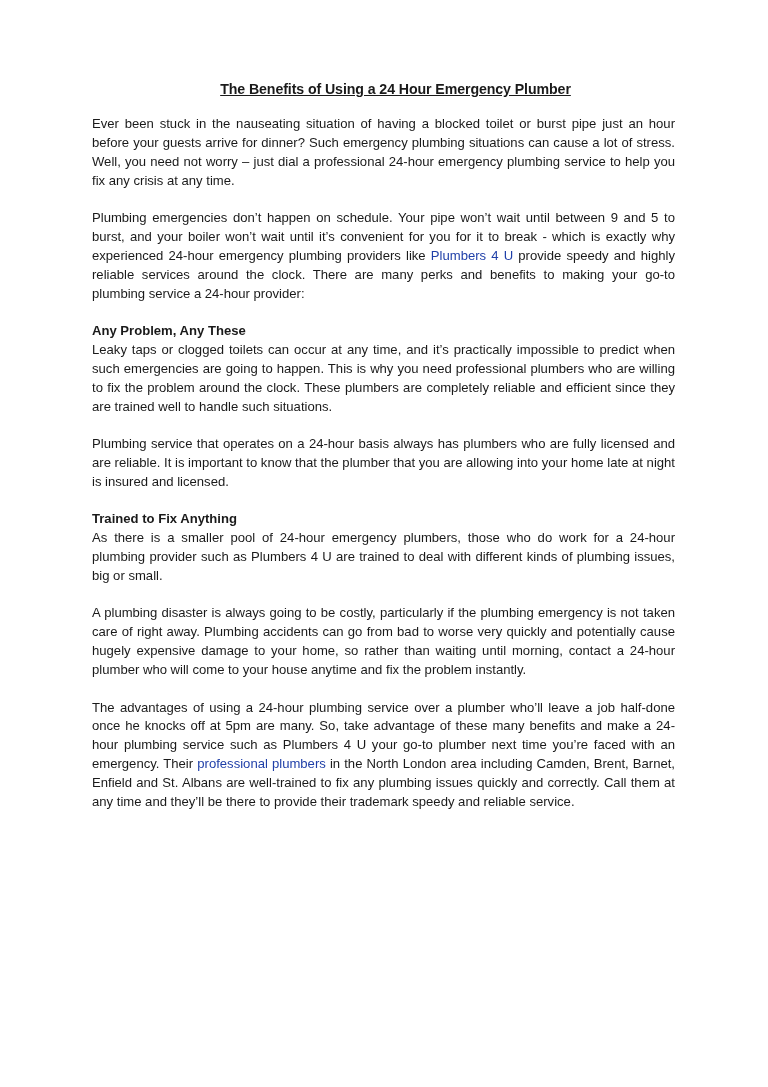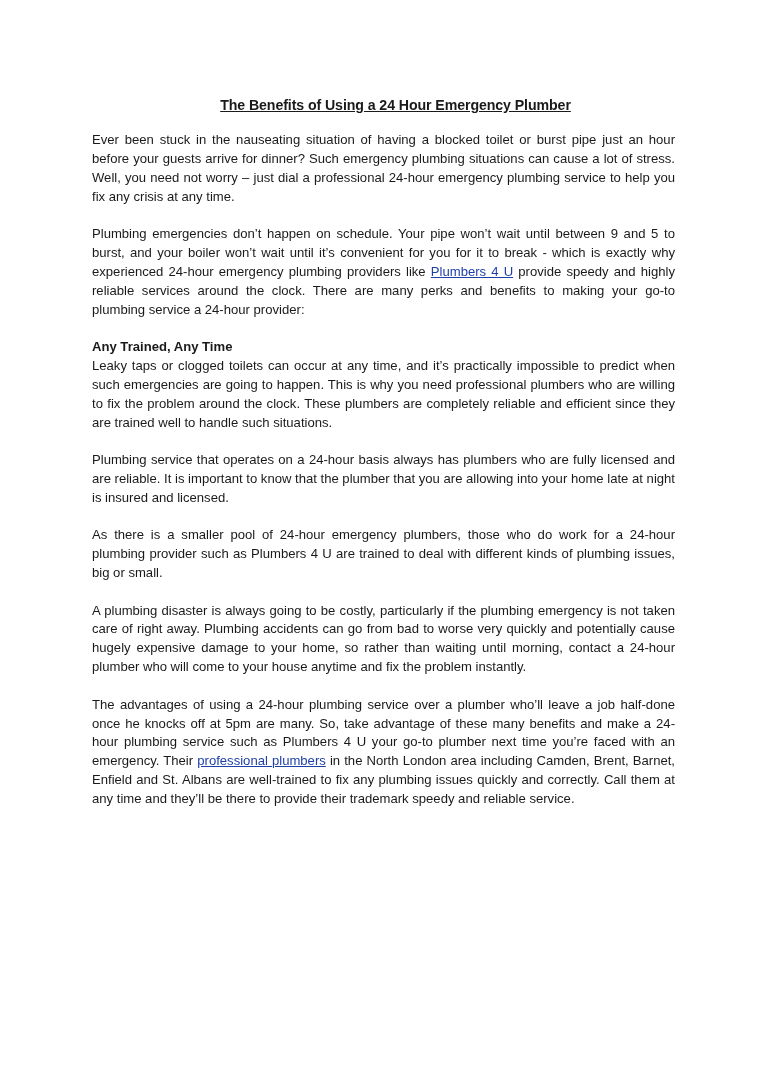--- a/index.html
+++ b/index.html
@@ -1,60 +1,61 @@
 <!DOCTYPE html>
 <html><head>
   <meta charset="utf-8">
   <style>
     html, body { margin: 0; padding: 0; background: #ffffff; }
     body { width: 768px; height: 1087px; position: relative; overflow: hidden; }
     .page {
       position: absolute;
       left: 92px;
-      top: 96px;
+      top: 80px;
       width: 583px;
       font-family: "Liberation Sans", sans-serif;
       font-size: 13.1px;
       line-height: 18.9px;
       color: #1a1a1a;
       text-align: justify;
     }
     .title {
       text-align: center;
       font-weight: bold;
       text-decoration: underline;
       font-size: 14.2px;
       margin: 0 0 16px 0;
       padding-left: 24px;
       letter-spacing: -0.1px;
     }
     p { margin: 0 0 18.5px 0; }
     .heading { font-weight: bold; display: block; }
-    a { color: #1f3fa8; text-decoration: underline; }
+    a { color: #1f3fa8; }
   </style>
 </head>
 <body>
 
 <div class="page">
   <div class="title">The Benefits of Using a 24 Hour Emergency Plumber</div>
 
   <p>Ever been stuck in the nauseating situation of having a blocked toilet or burst pipe just an hour before your guests arrive for dinner? Such emergency plumbing situations can cause a lot of stress. Well, you need not worry – just dial a professional 24-hour emergency plumbing service to help you fix any crisis at any time.</p>
 
   <p><span>Plumbing emergencies don’t happen on schedule. Your pipe won’t wait until between 9 and 5 to burst, and your boiler won’t wait until it’s convenient for you for it to break - which is exactly why experienced 24-hour emergency plumbing providers like </span><a>Plumbers 4 U</a><span> provide speedy and highly reliable services around the clock. There are many perks and benefits to making your go-to plumbing service a 24-hour provider:</span></p>
 
   <p>
-    <span class="heading">Any Trained, Any Time</span>
+    <span class="heading">Any Problem, Any These</span>
     <span>Leaky taps or clogged toilets can occur at any time, and it’s practically impossible to predict when such emergencies are going to happen. This is why you need professional plumbers who are willing to fix the problem around the clock. These plumbers are completely reliable and efficient since they are trained well to handle such situations.</span>
   </p>
 
   <p>
     <span>Plumbing service that operates on a 24-hour basis always has plumbers who are fully licensed and are reliable. It is important to know that the plumber that you are allowing into your home late at night is insured and licensed.</span>
   </p>
 
   <p>
+    <span class="heading">Trained to Fix Anything</span>
     <span>As there is a smaller pool of 24-hour emergency plumbers, those who do work for a 24-hour plumbing provider such as Plumbers 4 U are trained to deal with different kinds of plumbing issues, big or small.</span>
   </p>
 
   <p>
     <span>A plumbing disaster is always going to be costly, particularly if the plumbing emergency is not taken care of right away. Plumbing accidents can go from bad to worse very quickly and potentially cause hugely expensive damage to your home, so rather than waiting until morning, contact a 24-hour plumber who will come to your house anytime and fix the problem instantly.</span>
   </p>
 
   <p><span>The advantages of using a 24-hour plumbing service over a plumber who’ll leave a job half-done once he knocks off at 5pm are many. So, take advantage of these many benefits and make a 24-hour plumbing service such as Plumbers 4 U your go-to plumber next time you’re faced with an emergency. Their </span><a>professional plumbers</a><span> in the North London area including Camden, Brent, Barnet, Enfield and St. Albans are well-trained to fix any plumbing issues quickly and correctly. Call them at any time and they’ll be there to provide their trademark speedy and reliable service.</span></p>
 </div>
 

